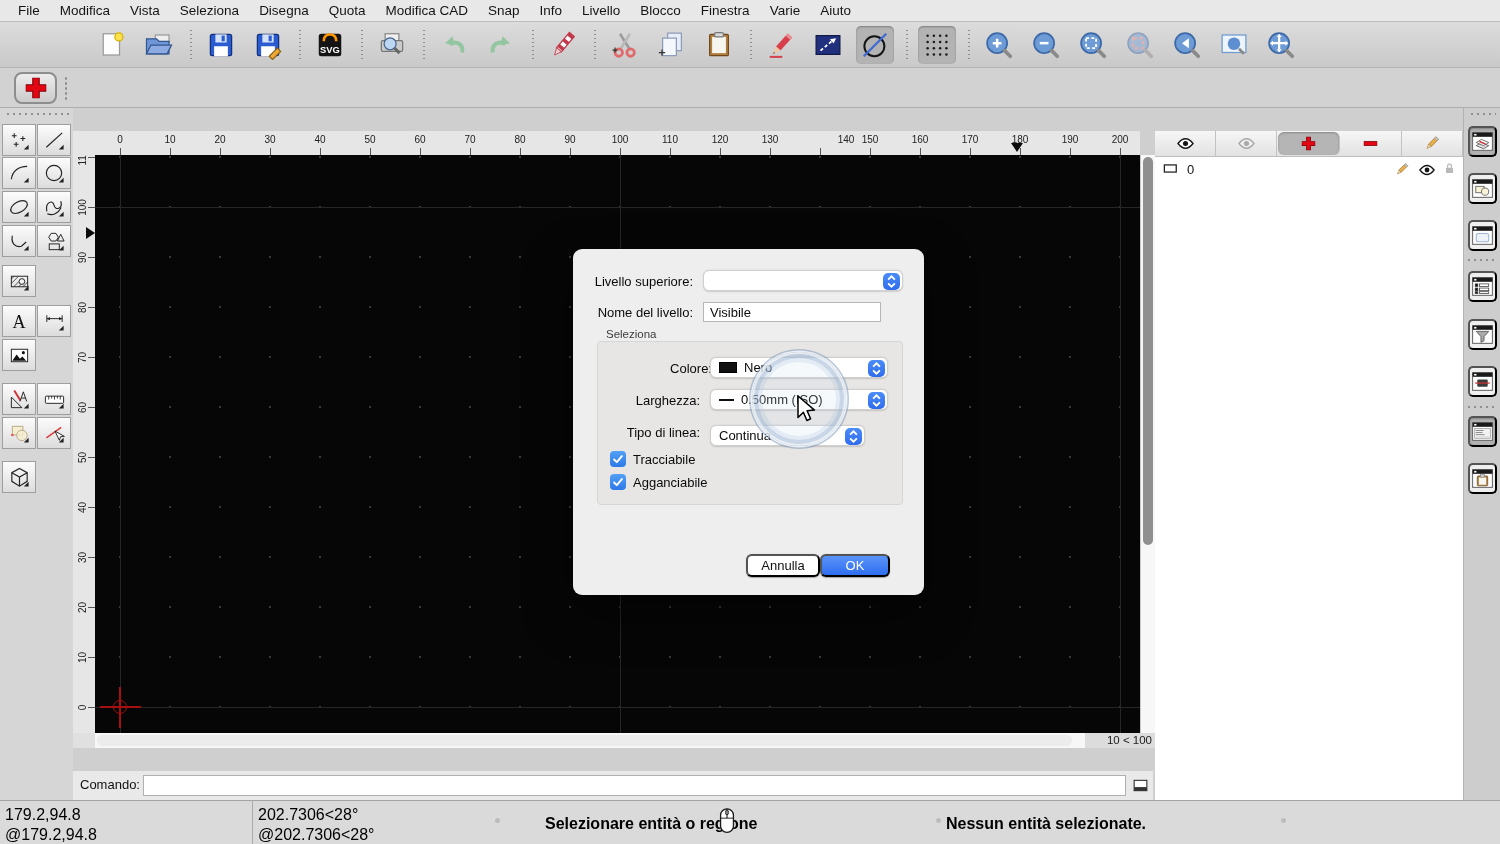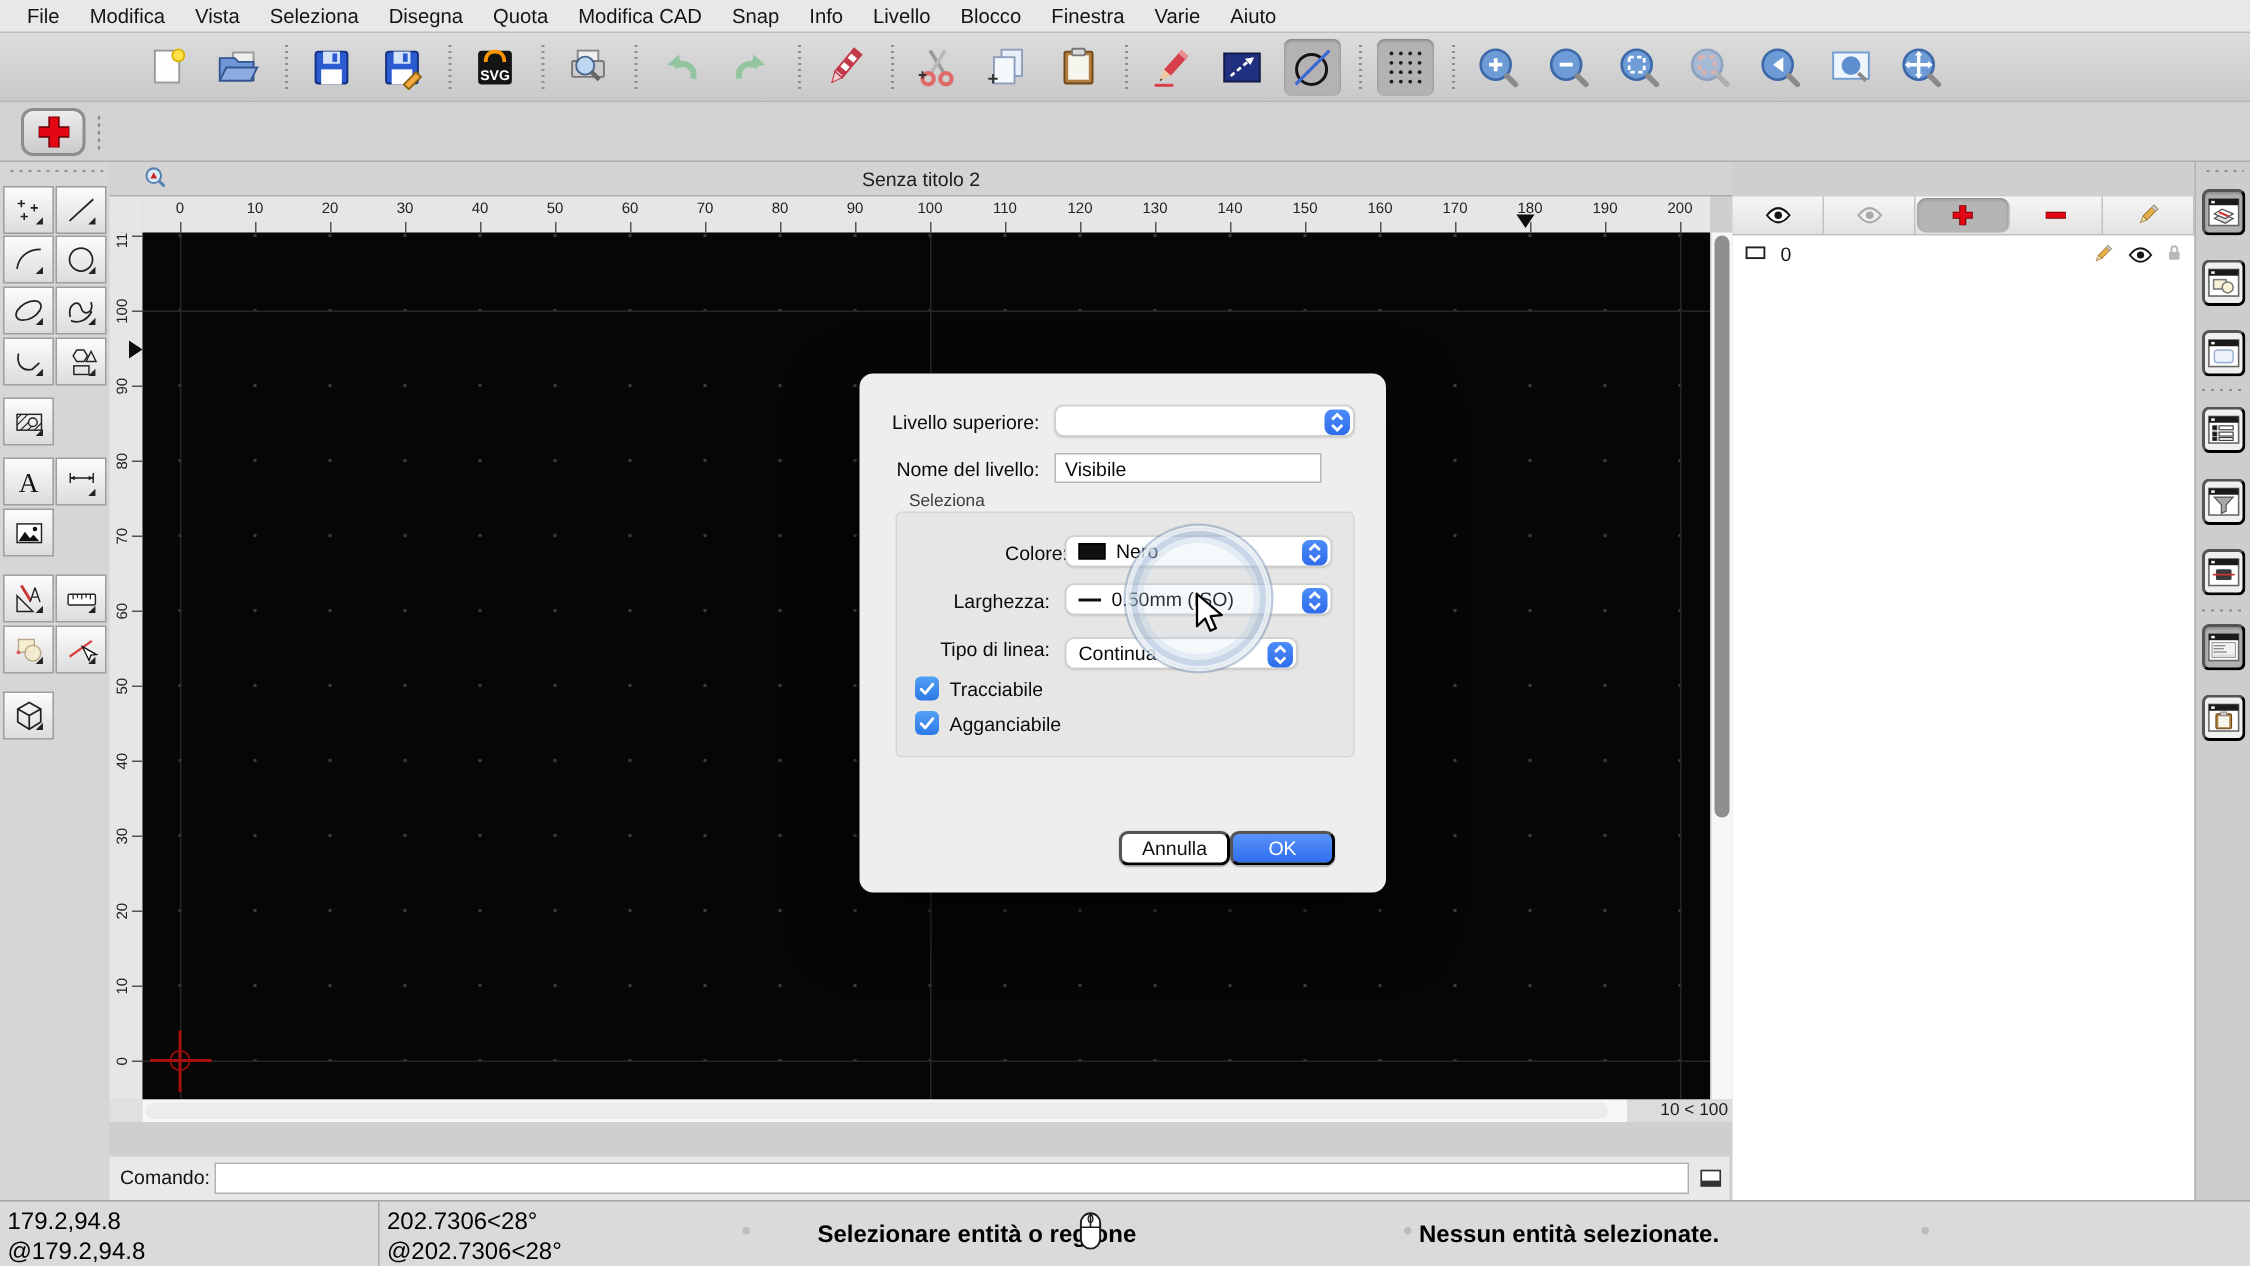--- a/index.html
+++ b/index.html
@@ -411,28 +411,20 @@
         </svg>
       </button><button class="pbtn" style="left:2px;top:461px">
         <svg width="23" height="23" viewBox="0 0 24 24">
           <path d="M12 2.5l8 4.5v9l-8 5-8-5v-9z" fill="none" stroke="#222" stroke-width="1.2"></path>
           <path d="M4 7l8 4.5L20 7M12 11.5V21" fill="none" stroke="#222" stroke-width="1.2"></path>
           <path d="M16.5 21.5h5v-5z" fill="#222"></path>
         </svg>
       </button></div>
 
   
-  <div class="cadtitle">
-    <span class="qicon"><svg width="18" height="18" viewBox="0 0 24 24">
-          <circle cx="10" cy="9.5" r="6.5" fill="#dcebfa" stroke="#5580b0" stroke-width="1.8"></circle>
-          <path d="M14.8 14.3L19.5 19" stroke="#5580b0" stroke-width="2.6"></path>
-          <path d="M7 12l3-5.5L13 12z" fill="#c22"></path>
-        </svg></span>
-    <span>Senza titolo 2</span>
-  </div>
   <div class="rcorner"></div>
   <div class="hruler" id="hruler">
       <span class="hlab" style="left:25px">0</span>
       <span class="htick" style="left:25px"></span>
       <span class="hlab" style="left:75px">10</span>
       <span class="htick" style="left:75px"></span>
       <span class="hlab" style="left:125px">20</span>
       <span class="htick" style="left:125px"></span>
       <span class="hlab" style="left:175px">30</span>
       <span class="htick" style="left:175px"></span>
@@ -449,21 +441,21 @@
       <span class="hlab" style="left:475px">90</span>
       <span class="htick" style="left:475px"></span>
       <span class="hlab" style="left:525px">100</span>
       <span class="htick" style="left:525px"></span>
       <span class="hlab" style="left:575px">110</span>
       <span class="htick" style="left:575px"></span>
       <span class="hlab" style="left:625px">120</span>
       <span class="htick" style="left:625px"></span>
       <span class="hlab" style="left:675px">130</span>
       <span class="htick" style="left:675px"></span>
-      <span class="hlab" style="left:725px">140</span>
+      <span class="hlab" style="left:751px">140</span>
       <span class="htick" style="left:725px"></span>
       <span class="hlab" style="left:775px">150</span>
       <span class="htick" style="left:775px"></span>
       <span class="hlab" style="left:825px">160</span>
       <span class="htick" style="left:825px"></span>
       <span class="hlab" style="left:875px">170</span>
       <span class="htick" style="left:875px"></span>
       <span class="hlab" style="left:925px">180</span>
       <span class="htick" style="left:925px"></span>
       <span class="hlab" style="left:975px">190</span>

